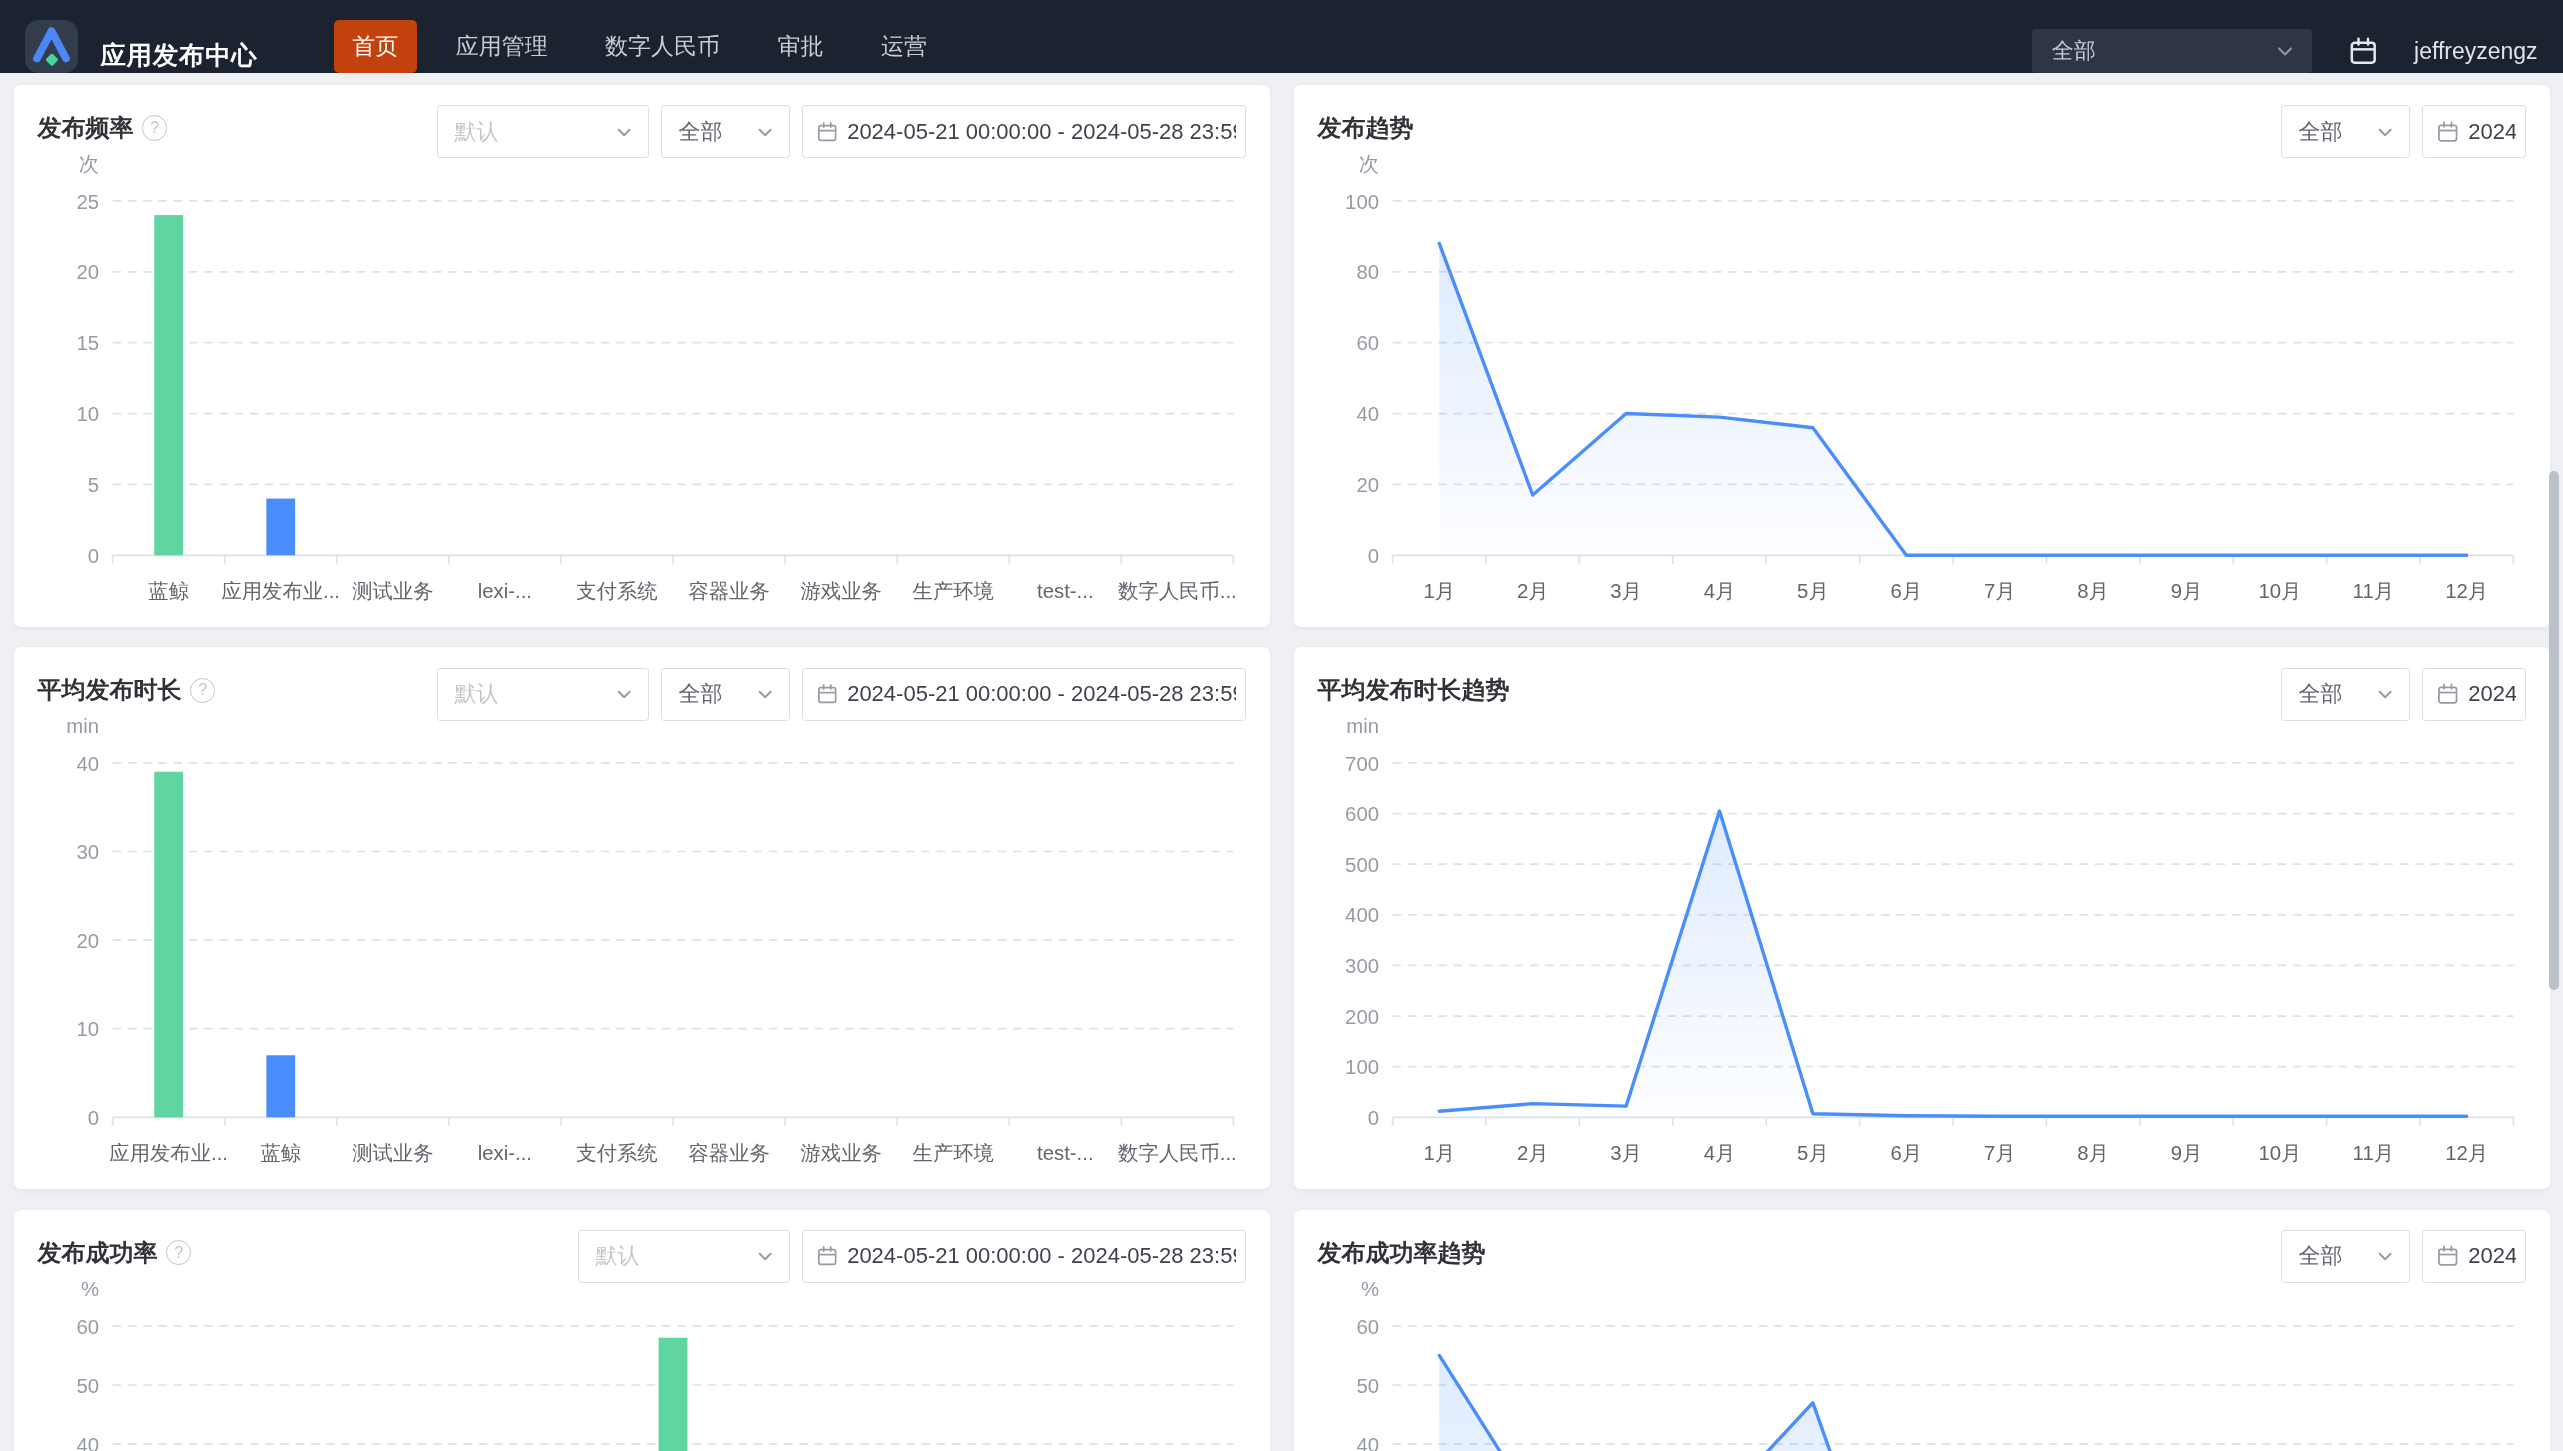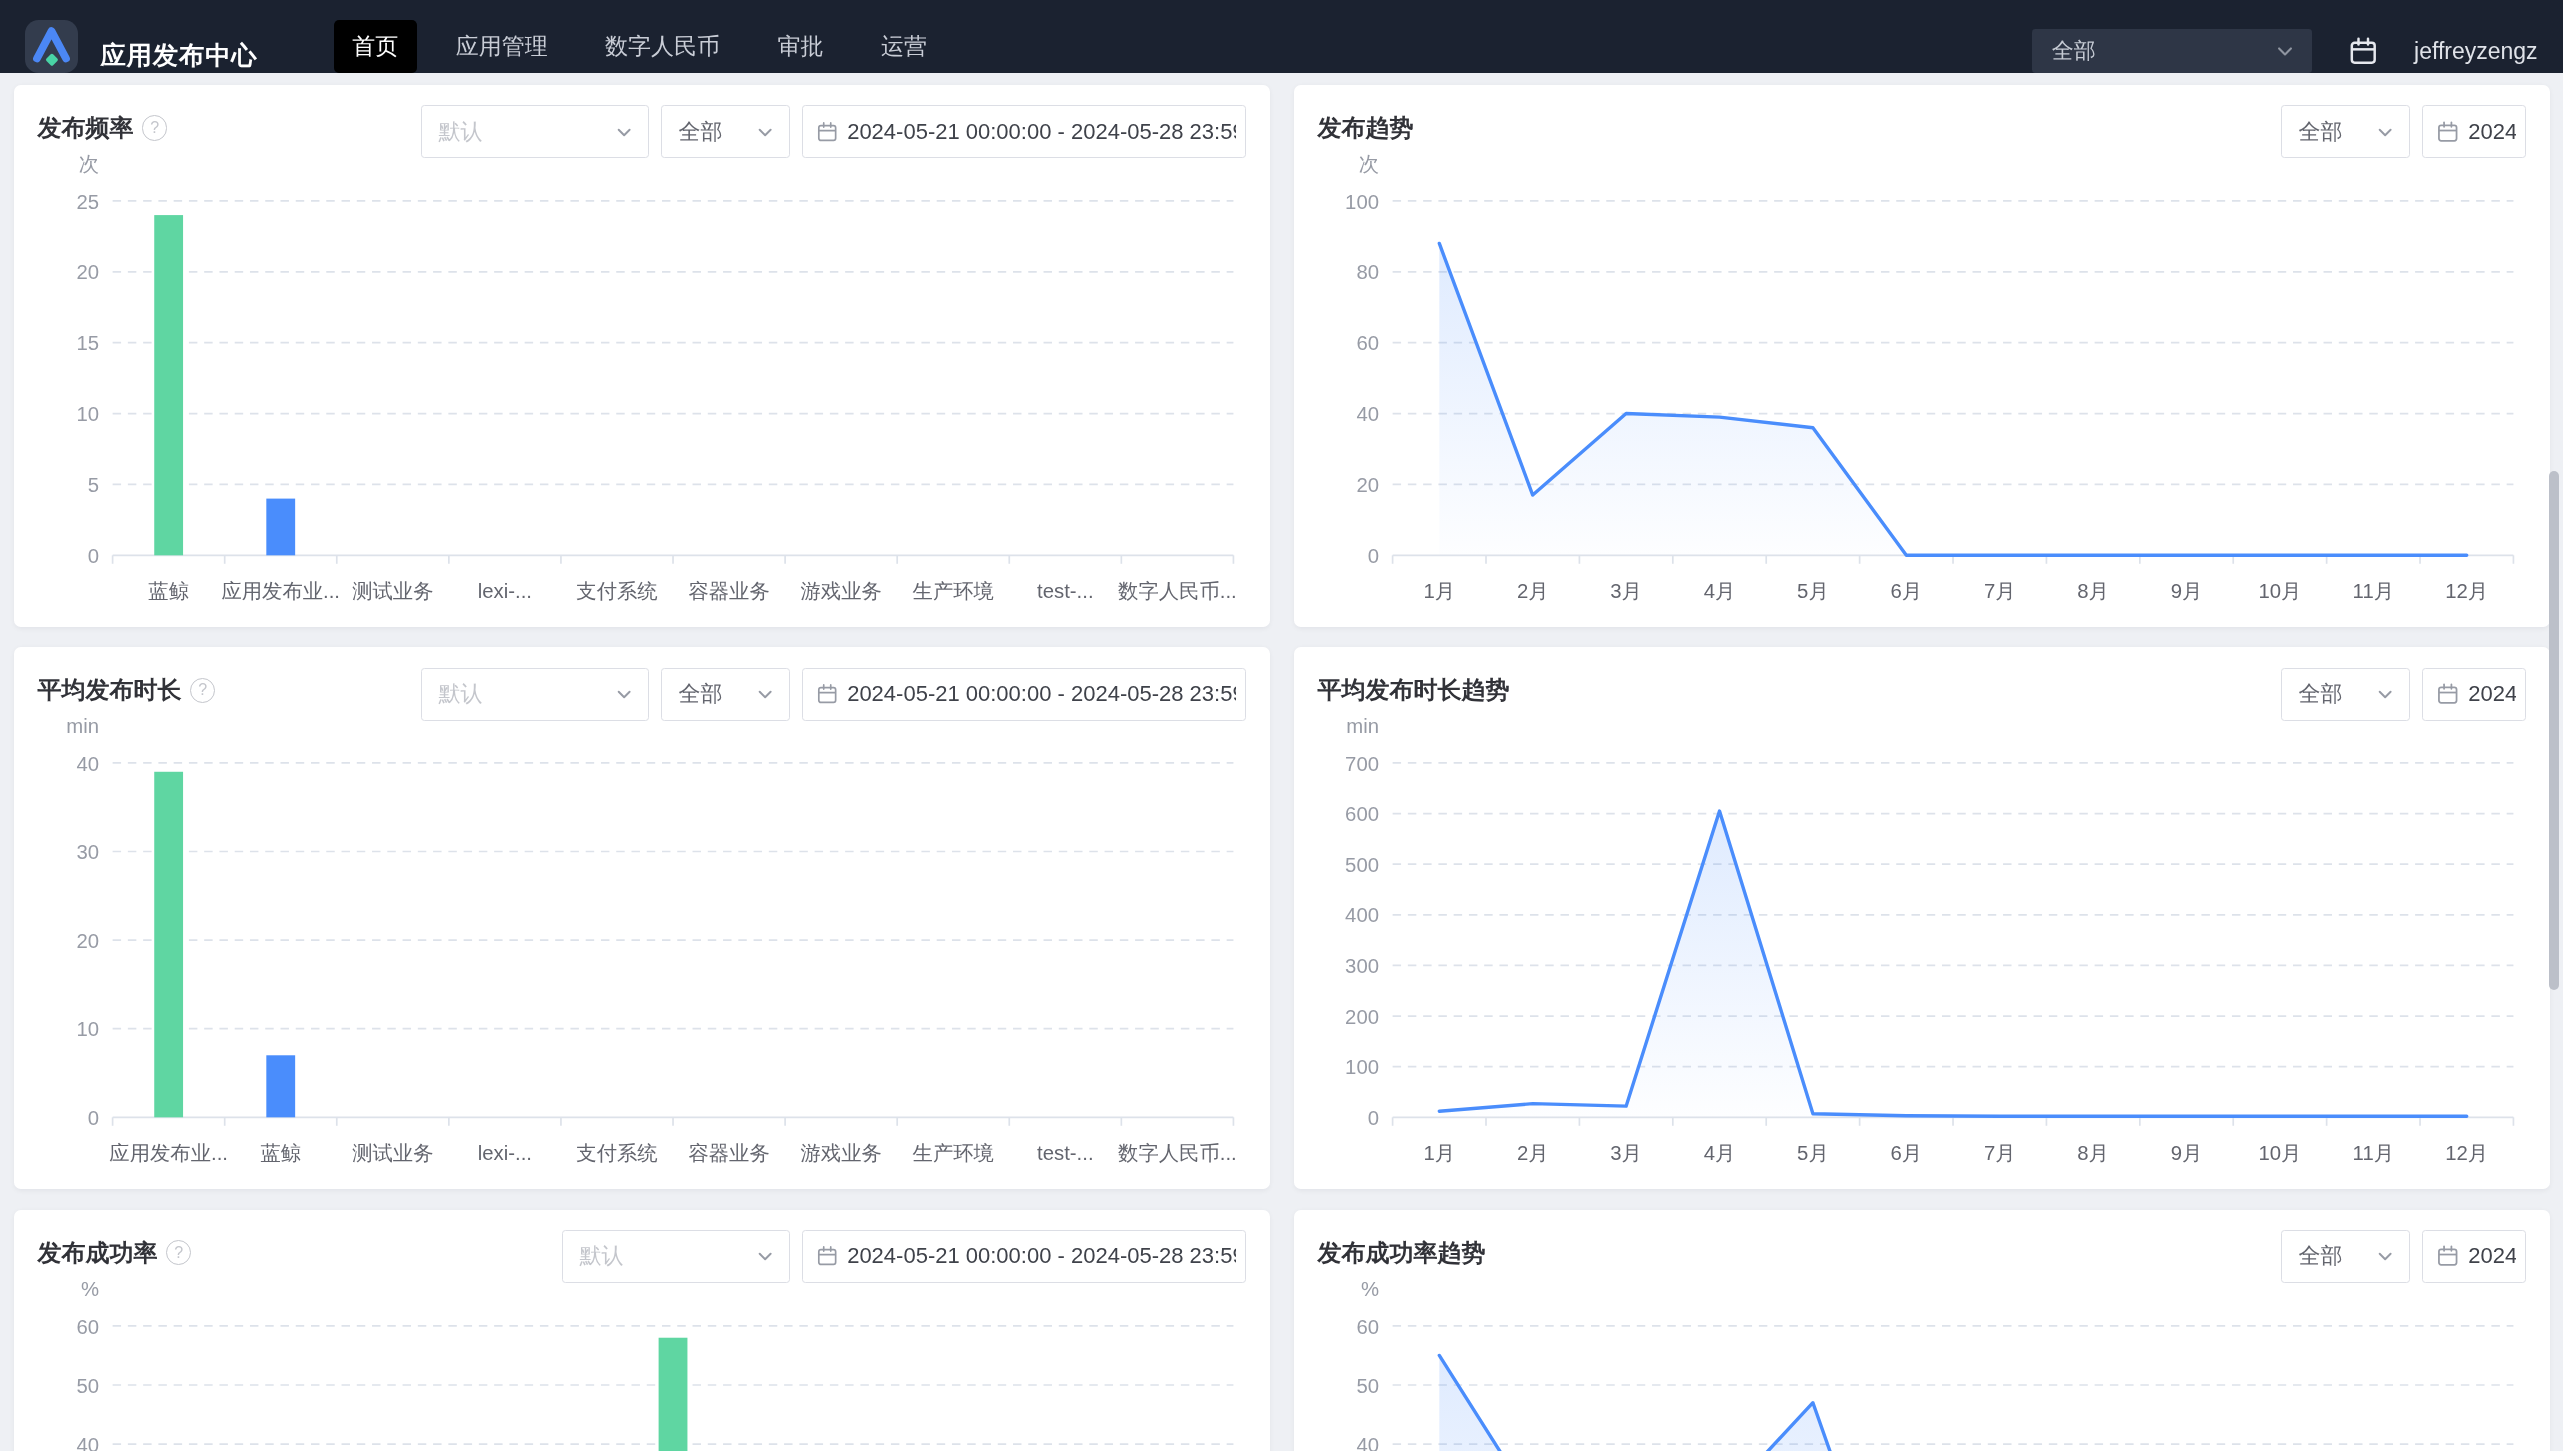--- a/index.html
+++ b/index.html
@@ -14,21 +14,21 @@
     height:73px; background:#1b2230; display:flex; align-items:flex-end;
     padding:0 25.4px; position:relative; z-index:5;
   }
   .logo-tile {
     width:53px; height:53px; border-radius:13.6px; background:#333c4d;
     display:flex; align-items:center; justify-content:center; flex:0 0 auto;
   }
   .app-title { color:#ffffff; font-size:25.4px; font-weight:bold; margin-left:22px; letter-spacing:0.8px; }
   .tabs { display:flex; align-items:center; margin-left:76px; gap:20.3px; }
   .tab { font-size:23px; color:#c9cdd6; padding:11px 18.6px; border-radius:5.1px; cursor:pointer; white-space:nowrap; }
-  .tab.active { background:#000000; color:#ffffff;font-family:Liberation Serif, serif; }
+  .tab.active { background:#c2410c; color:#ffffff;font-family:Liberation Serif, serif; }
   .nav-right { margin-left:auto; display:flex; align-items:center; gap:36px; }
   .nav-select {
     width:280px; height:44px; background:#2e3646; border-radius:3.4px;
     display:flex; align-items:center; justify-content:space-between;
     padding:0 15.3px 0 20.3px; color:#c5cad3; font-size:22px; cursor:pointer;
   }
   .nav-user { font-size:23px; color:#e0e3e9; cursor:pointer; }
   
   .grid {
     display:grid; grid-template-columns:1256px 1256px;
@@ -47,21 +47,21 @@
     color:#c4c6cc; font-size:16px; font-weight:normal; display:flex; align-items:center;
     justify-content:center; cursor:pointer;
   }
   .controls { position:absolute; top:20.3px; right:24px; display:flex; gap:12px; }
   .ctl {
     height:53px; border:1.7px solid #dcdee5; border-radius:3.4px; background:#fff;
     display:flex; align-items:center; font-size:22px; color:#63656e; cursor:pointer;
   }
   .select { justify-content:space-between; padding:0 13.6px 0 17px; }
   .select .ph { color:#c4c6cc; }
-  .w-metric { width:228px; }
+  .w-metric { width:212px; }
   .w-scope  { width:129px; }
   .w-date   { width:444px; padding:0 8.5px 0 13.6px; overflow:hidden; }
   .w-year   { width:104px; padding:0 8.5px 0 13.6px; }
   .date-txt { white-space:nowrap; overflow:hidden; color:#3f424a; margin-left:8.5px; }
   .chart-svg { position:absolute; left:24px; top:59px; }
   
   .sb-thumb {
     position:absolute; right:4.2px; top:471px; width:10.2px; height:519px;
     background:#bcc0c9; border-radius:5.1px; z-index:9; cursor:pointer;
   }

